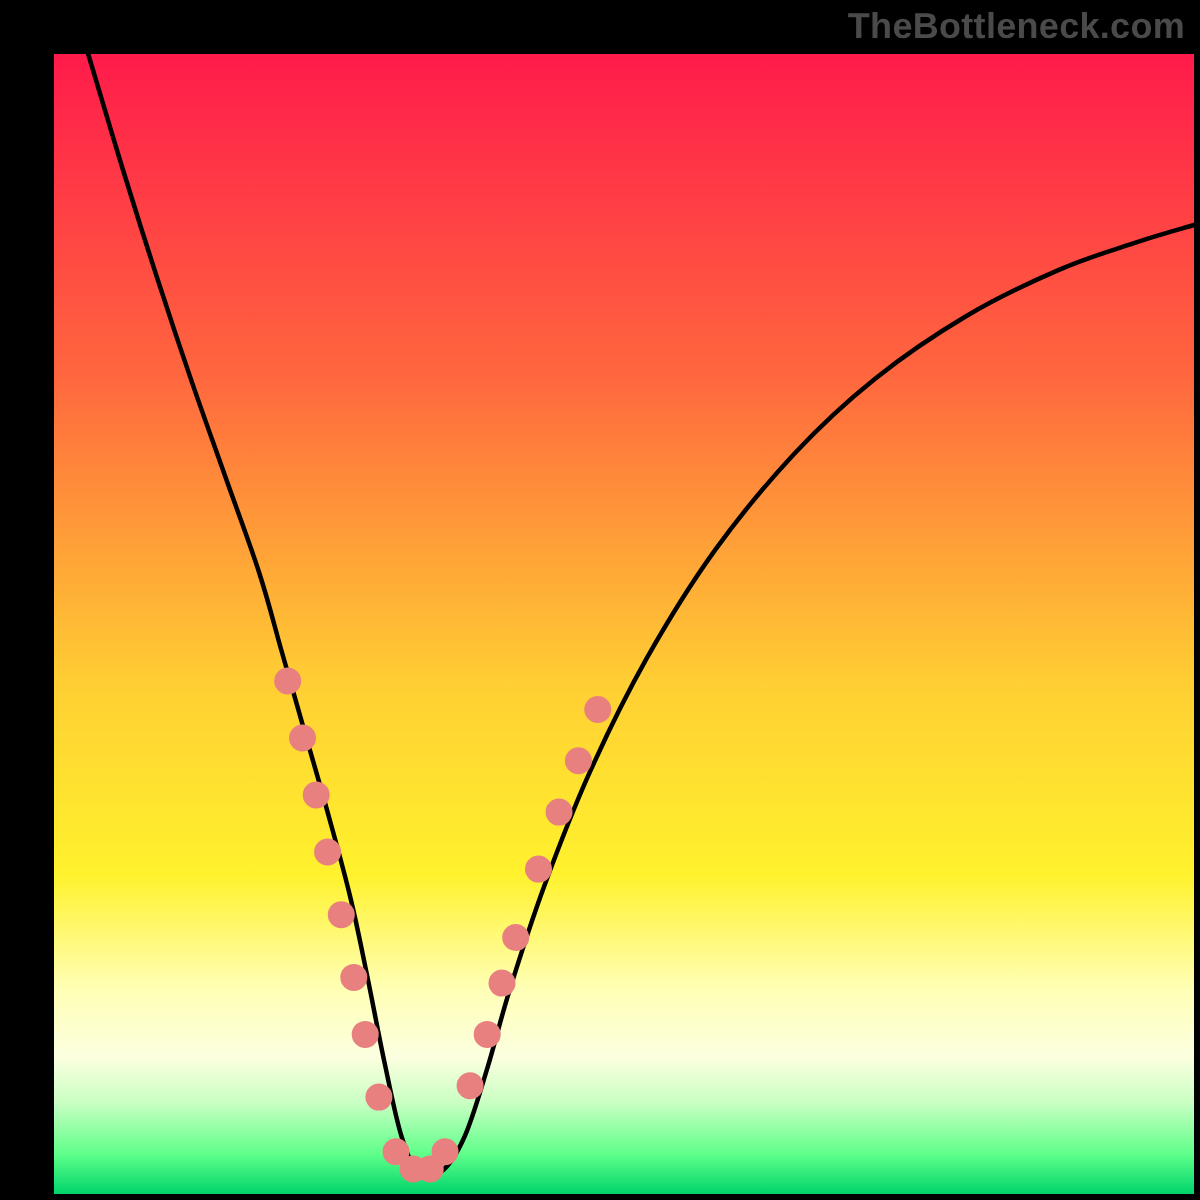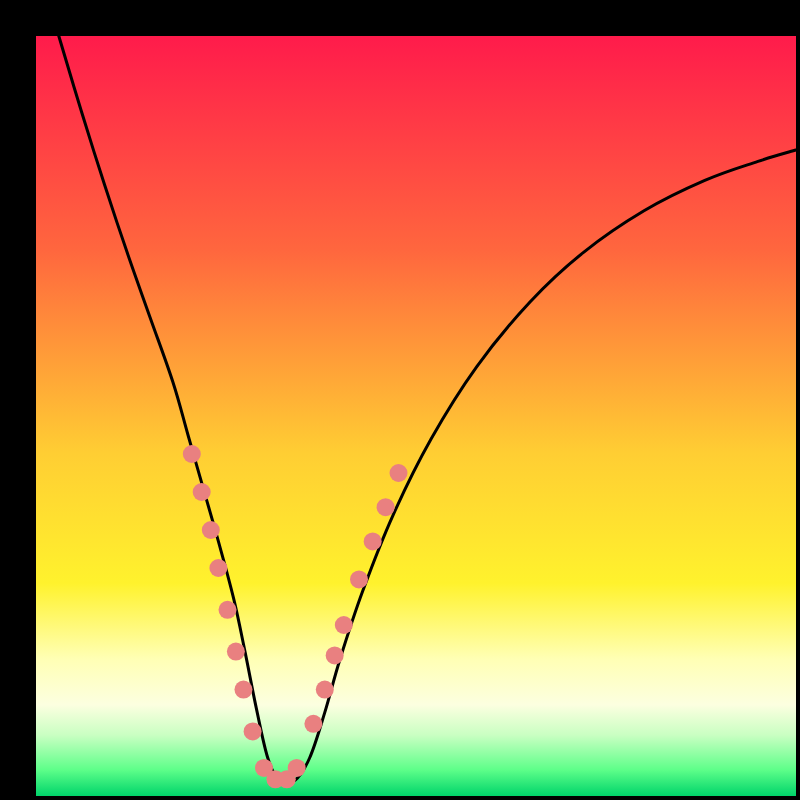--- a/index.html
+++ b/index.html
@@ -30,20 +30,21 @@
   svg {
     position: absolute;
     top: 0;
     left: 0;
   }
 </style>
 </head>
 <body>
 
 <div class="frame">
+  <div class="watermark">TheBottleneck.com</div>
 
   <svg id="chart-svg" width="800" height="800" viewBox="0 0 800 800">
     <defs>
       <linearGradient id="bg-grad" x1="0" y1="0" x2="0" y2="1">
           <stop offset="0%" stop-color="#ff1b4b"></stop>
           <stop offset="28.000000000000004%" stop-color="#ff663e"></stop>
           <stop offset="55.00000000000001%" stop-color="#ffce33"></stop>
           <stop offset="72%" stop-color="#fff22d"></stop>
           <stop offset="82%" stop-color="#ffffb5"></stop>
           <stop offset="88%" stop-color="#fcffe0"></stop>

